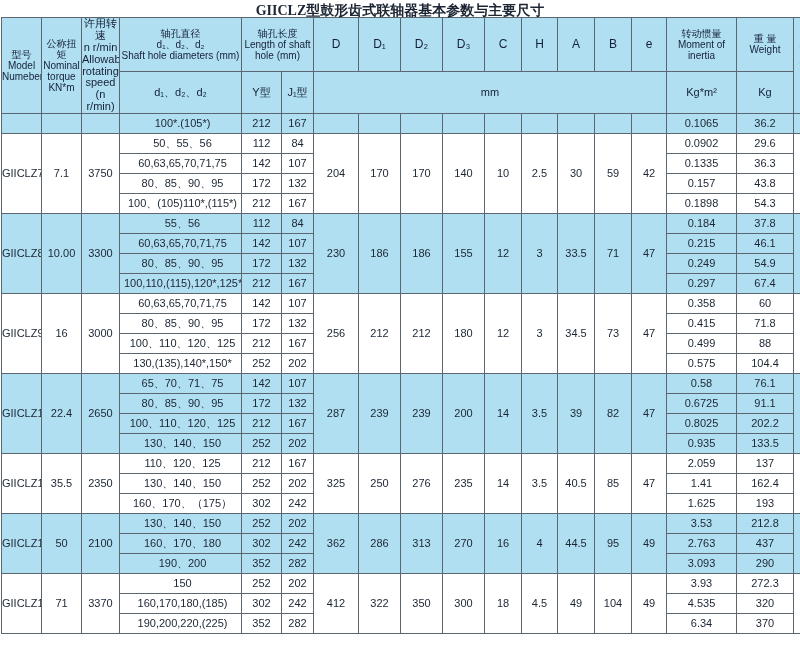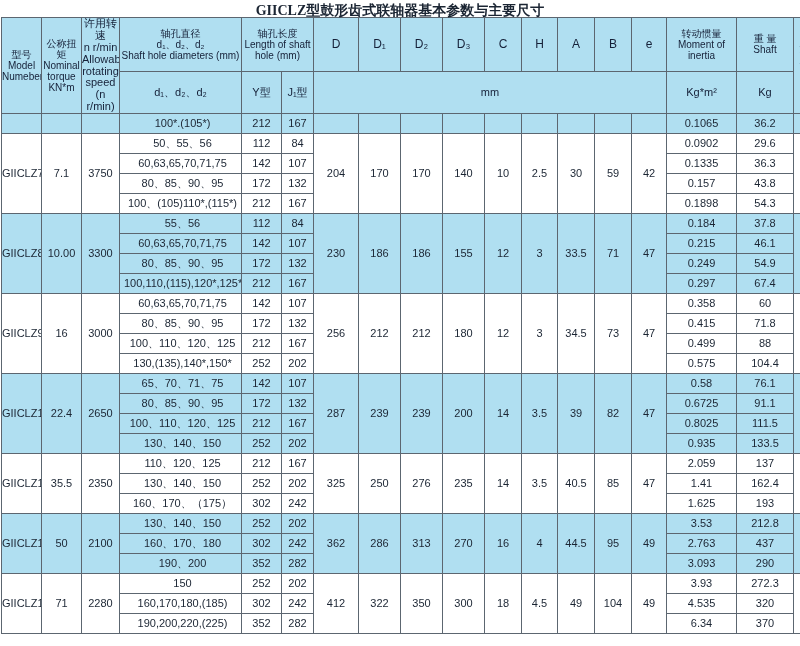--- a/index.html
+++ b/index.html
@@ -86,21 +86,21 @@
       <th class="dimh">D₃</th>
       <th class="dimh">C</th>
       <th class="dimh">H</th>
       <th class="dimh">A</th>
       <th class="dimh">B</th>
       <th class="dimh">e</th>
       <th>转动惯量
 Moment of
 inertia</th>
       <th>重  量
-Shaft</th>
+Weight</th>
       <th rowspan="2" class="greaseh">润滑
 脂用
 量
 (ml)</th>
     </tr>
     <tr class="h2">
       <th>d₁、d₂、d₂</th>
       <th>Y型</th>
       <th>J₁型</th>
       <th colspan="9">mm</th>
@@ -282,21 +282,21 @@
       <td>172</td>
       <td>132</td>
       <td>0.6725</td>
       <td>91.1</td>
     </tr>
     <tr class="data blue">
       <td class="dia">100、110、120、125</td>
       <td>212</td>
       <td>167</td>
       <td>0.8025</td>
-      <td>111.5</td>
+      <td>202.2</td>
     </tr>
     <tr class="data blue">
       <td class="dia">130、140、150</td>
       <td>252</td>
       <td>202</td>
       <td>0.935</td>
       <td>133.5</td>
     </tr>
 
     <tr class="data gtop">
@@ -365,21 +365,21 @@
       <td class="dia">190、200</td>
       <td>352</td>
       <td>282</td>
       <td>3.093</td>
       <td>290</td>
     </tr>
 
     <tr class="data gtop">
       <td rowspan="3">GIICLZ13</td>
       <td rowspan="3">71</td>
-      <td rowspan="3">2280</td>
+      <td rowspan="3">3370</td>
       <td class="dia">150</td>
       <td>252</td>
       <td>202</td>
       <td rowspan="3">412</td>
       <td rowspan="3">322</td>
       <td rowspan="3">350</td>
       <td rowspan="3">300</td>
       <td rowspan="3">18</td>
       <td rowspan="3">4.5</td>
       <td rowspan="3">49</td>

